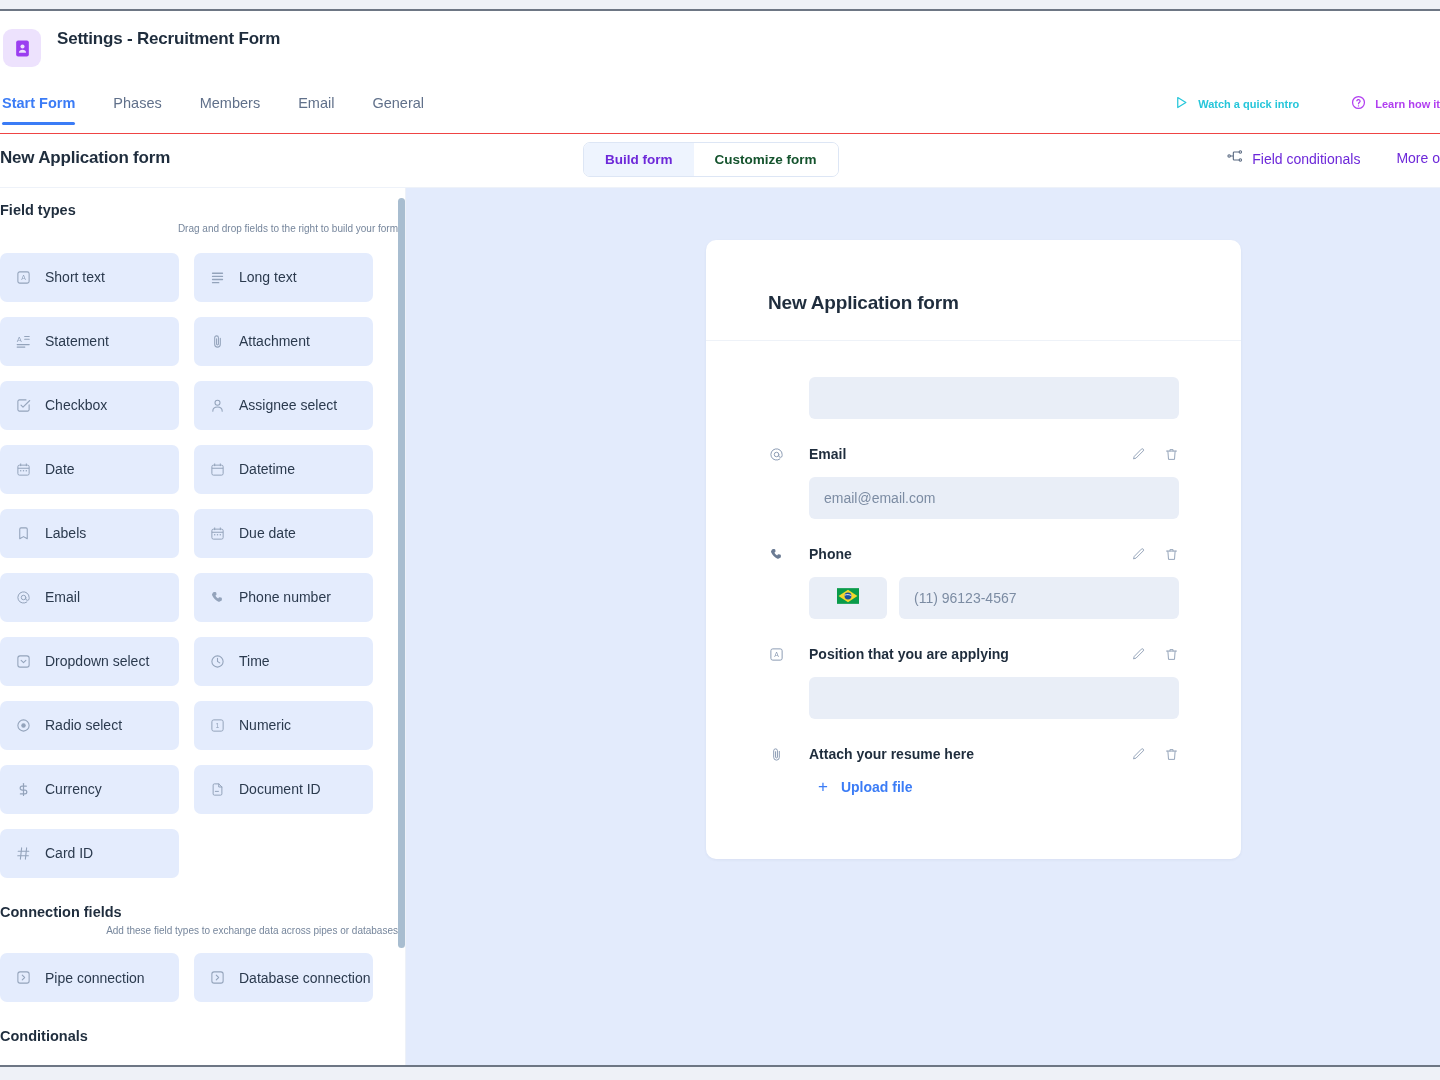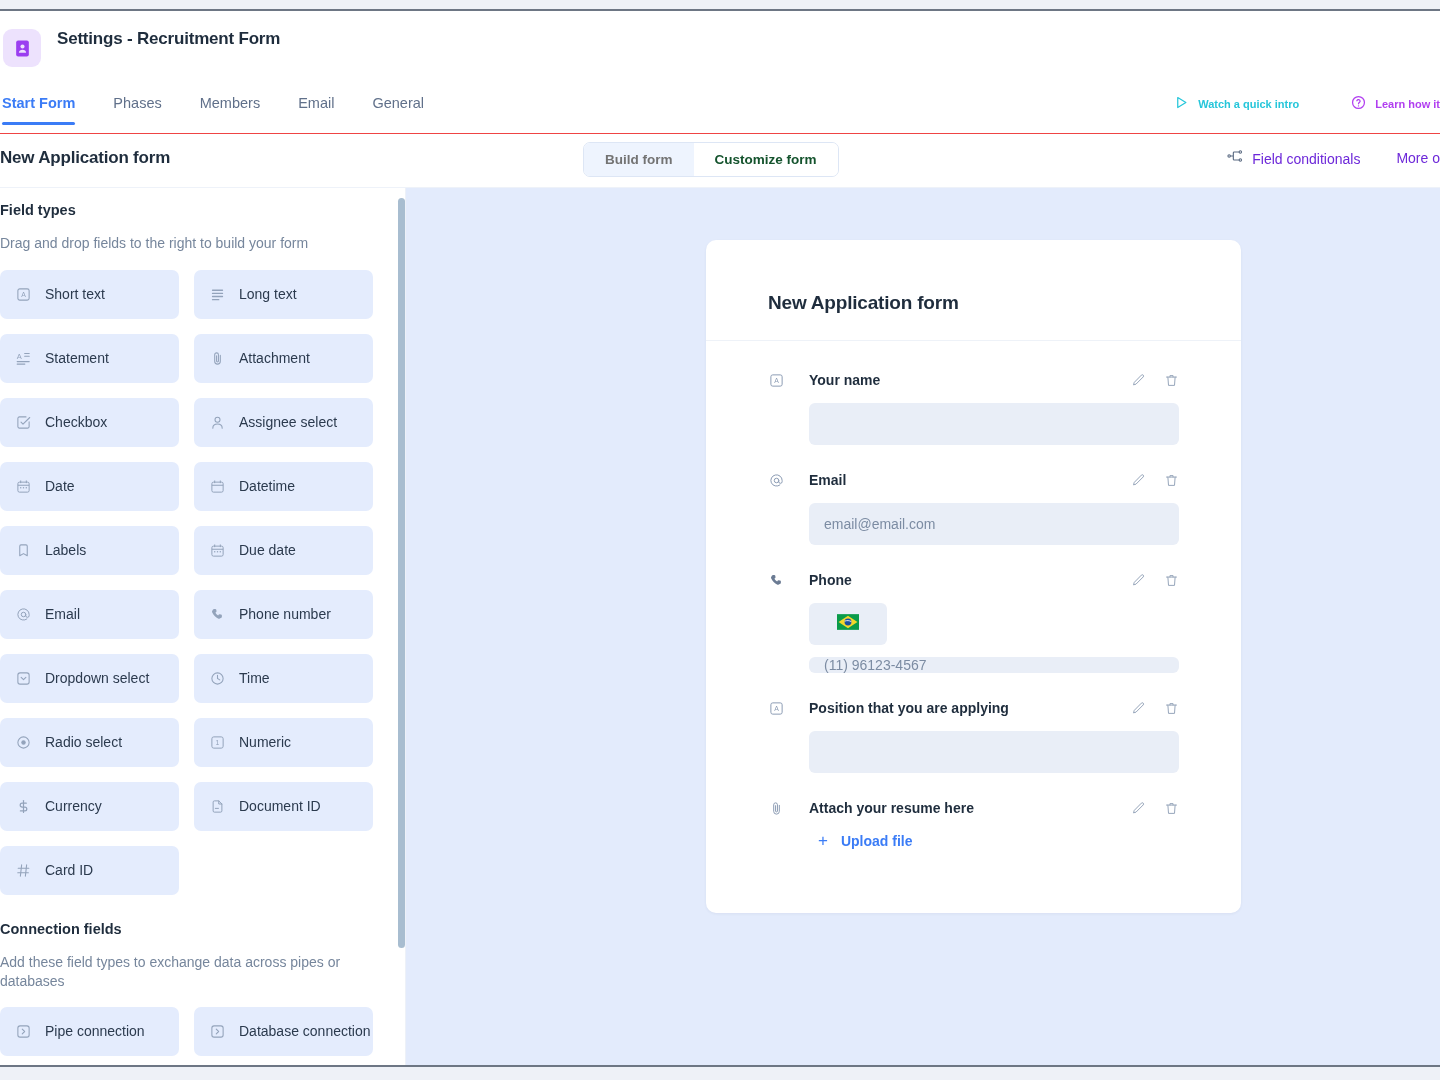--- a/index.html
+++ b/index.html
@@ -78,41 +78,41 @@
     color: #1f2d3d; letter-spacing: -0.2px;
   }
   #mode-toggle {
     position: absolute; left: 583px; top: 8px; display: flex;
     border: 1px solid #dde6f5; border-radius: 7px; overflow: hidden; background: #fff;
   }
   .mode-btn {
     font-size: 13.5px; font-weight: bold; padding: 9px 21px; cursor: pointer;
     white-space: nowrap;
   }
-  .mode-btn.active { color: #737373; background: #eef4fe; }
+  .mode-btn.active { color: #6d28d9; background: #eef4fe; }
   .mode-btn.inactive { color: #14532d; background: #fff; }
   #subheader-right {
     position: absolute; right: 0; top: 14px; display: flex; align-items: center; gap: 0;
   }
   .sub-action {
     display: flex; align-items: flex-end; gap: 9px; font-size: 14px; color: #6d28d9;
     cursor: pointer; white-space: nowrap;
   }
   #action-conditionals { margin-right: 36px; }
 
   
   #body-split { position: relative; height: 877px; }
 
   
   #sidebar {
     position: absolute; left: 0; top: 0; width: 398px; height: 877px;
     background: #fff; overflow: hidden; padding-top: 14px;
   }
   .side-h { font-size: 14.5px; font-weight: bold; color: #1f2d3d; }
-  .side-sub { font-size: 14px; color: #76869c; line-height: 1.35; margin-top: 16px; }
+  .side-sub { font-size: 10px; color: #76869c; line-height: 1.35; margin-top: 4px; text-align: right; }
   #chips-grid, #conn-grid {
     display: grid; grid-template-columns: 179px 179px; gap: 15px 15px; margin-top: 17px;
   }
   .chip {
     height: 49px; background: #e4ecfd; border-radius: 7px;
     display: flex; align-items: center; padding-left: 15px; gap: 13px;
     cursor: grab; user-select: none;
   }
   .chip-label { font-size: 14px; color: #2b3a4e; white-space: nowrap; }
   .chip-ic { width: 17px; height: 17px; flex: 0 0 17px; display: flex;
@@ -157,21 +157,21 @@
     white-space: nowrap;
   }
   .fld-tools { display: flex; align-items: center; gap: 18px; color: #97a6bb; }
   .tool-btn { cursor: pointer; display: flex; }
   .fld-body { margin-left: 41px; margin-top: 10px; }
   .inp {
     height: 42px; background: #e9eef7; border-radius: 6px;
     display: flex; align-items: center; padding-left: 15px;
     font-size: 14px; color: #7c8ca3;
   }
-  .phone-row { display: flex; gap: 12px; flex-direction: column; }
+  .phone-row { display: flex; gap: 12px; }
   .flag-box {
     width: 78px; height: 42px; background: #e9eef7; border-radius: 6px;
     display: flex; align-items: center; justify-content: center;
   }
   .phone-inp { flex: 1; }
   .upload-link {
     display: flex; align-items: center; gap: 13px; font-size: 14px;
     font-weight: bold; color: #3b7cf6; cursor: pointer; margin-left: 9px;
   }
   .plus { font-size: 17px; font-weight: normal; color: #3b7cf6; }
@@ -497,41 +497,20 @@
     <div id="canvas">
       <div id="form-card">
 
         <div id="form-card-head">
           <div id="preview-title">New Application form</div>
         </div>
 
         <div id="form-fields">
 
           <div class="fld">
-            <div class="fld-head">
-              <span class="fld-ic">
-                <svg width="15" height="15" viewBox="0 0 24 24" fill="none" stroke="#8c9cb4" stroke-width="1.6">
-                  <rect x="3" y="3" width="18" height="18" rx="3"></rect>
-                  <text x="12" y="16.5" font-size="11" fill="#8c9cb4" stroke="none" text-anchor="middle" font-family="Liberation Sans">A</text>
-                </svg>
-              </span>
-              <span class="fld-label">Your name</span>
-              <span class="fld-tools">
-                <span class="tool-btn">
-                  <svg width="15" height="15" viewBox="0 0 24 24" fill="none" stroke="#97a6bb" stroke-width="1.6" stroke-linejoin="round">
-                    <path d="M16.6 3.4a2 2 0 012.9 2.9L8 17.8 4 19l1.2-4z"></path>
-                  </svg>
-                </span>
-                <span class="tool-btn">
-                  <svg width="15" height="15" viewBox="0 0 24 24" fill="none" stroke="#97a6bb" stroke-width="1.6" stroke-linecap="round">
-                    <path d="M4 6.5h16M9.5 6.5V4.2h5v2.3M6.2 6.5l1 13.3h9.6l1-13.3"></path>
-                  </svg>
-                </span>
-              </span>
-            </div>
             <div class="fld-body">
               <div class="inp"></div>
             </div>
           </div>
 
           <div class="fld">
             <div class="fld-head">
               <span class="fld-ic">
                 <svg width="15" height="15" viewBox="0 0 24 24" fill="none" stroke="#8c9cb4" stroke-width="1.6">
                   <circle cx="12" cy="12" r="3.6"></circle>

